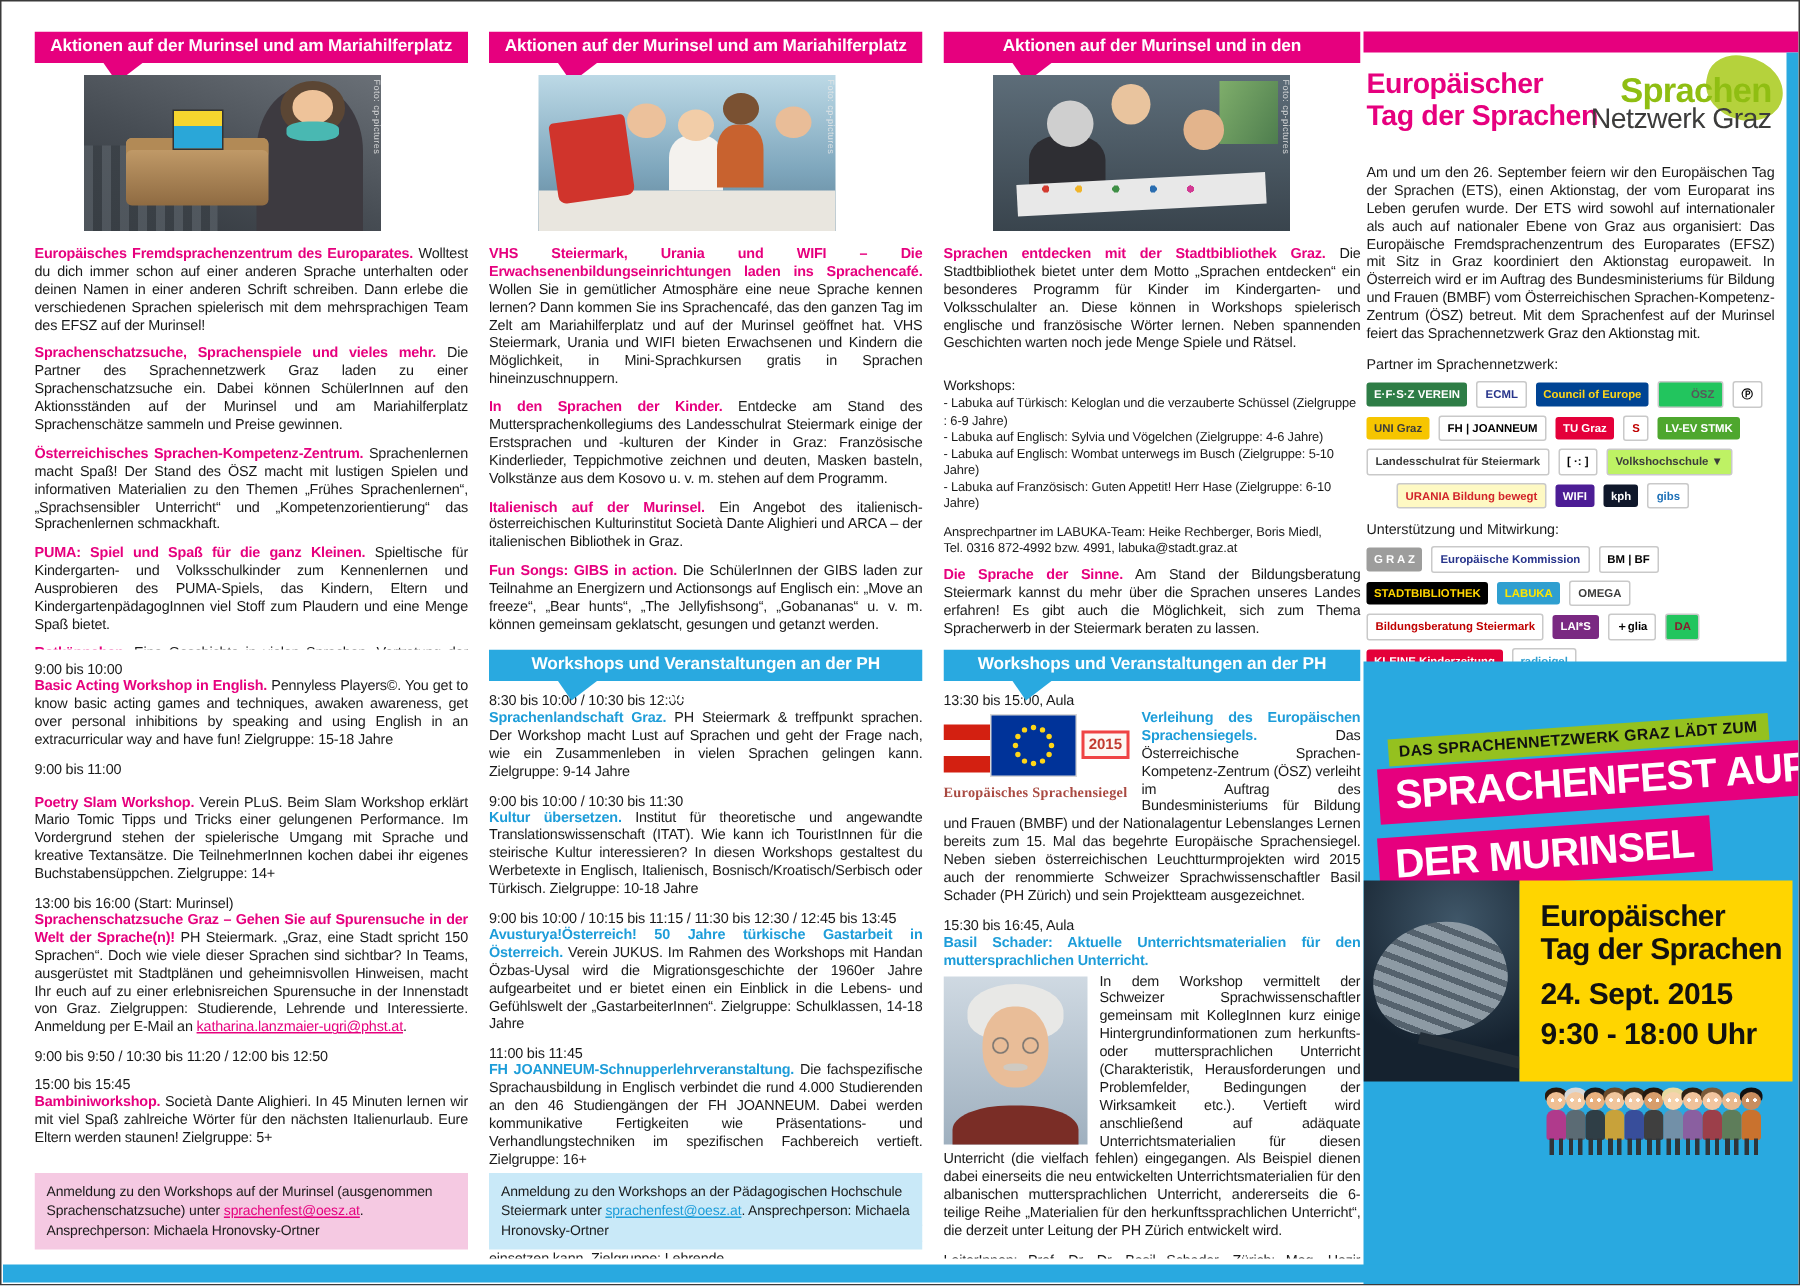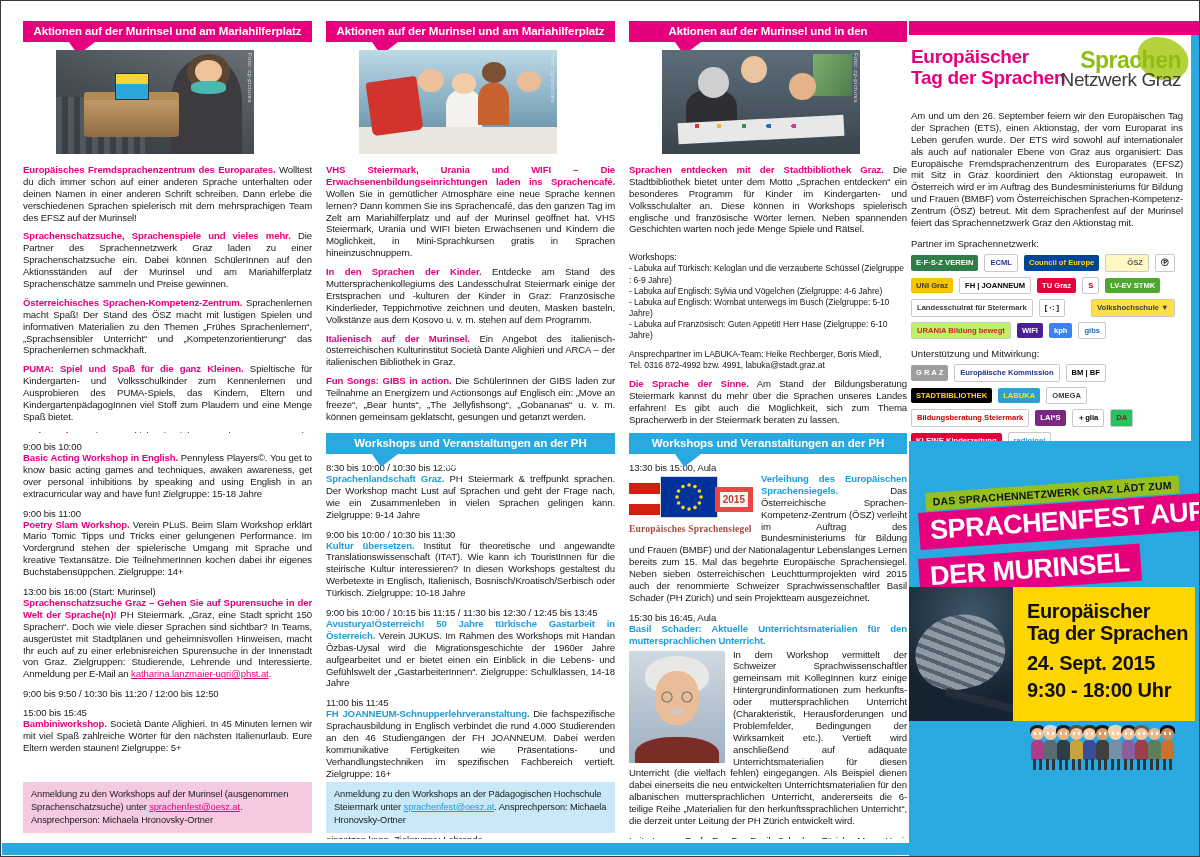--- a/index.html
+++ b/index.html
@@ -100,21 +100,21 @@
   .logo-chip.bordered{border:1px solid #c9c9c9;}
 
   
   .siegel{float:left;width:124px;margin:4px 8px 2px 0;}
   .siegel-flags{position:relative;height:42px;}
   .flag-at{position:absolute;left:0;top:6px;width:50px;height:32px;
      background:linear-gradient(180deg,#d32011 0 31%,#fff 31% 36%,#fff 36% 64%,#d32011 64% 100%);
      background:linear-gradient(180deg,#d32011 33%,#ffffff 33% 66%,#d32011 66%);}
   .flag-eu{position:absolute;left:32px;top:0;width:56px;height:40px;background:#003399;box-shadow:0 0 0 1px #d7d7d7;}
   .y2015{position:absolute;right:0;top:10px;font-size:10px;font-weight:bold;color:#c23b30;
-     border:5px solid #ef4444;background:#fdf8f4;padding:2px 3px;}
+     border:2px solid #ef4444;background:#fdf8f4;padding:2px 3px;}
   .siegel-caption{font-family:"Liberation Serif",serif;font-weight:bold;color:#a94a42;font-size:9.5px;margin-top:5px;letter-spacing:.2px;}
   .portrait{float:left;width:96px;height:112px;margin:4px 8px 2px 0;position:relative;
      background:linear-gradient(180deg,#cfd9e2,#9fb0bf);overflow:hidden;}
   .b-hair{position:absolute;left:16px;top:5px;width:64px;height:38px;background:#e8e8e6;border-radius:50% 50% 40% 40%;}
   .b-face{position:absolute;left:26px;top:20px;width:44px;height:54px;background:#e9bd98;border-radius:46%;}
   .b-glasses{position:absolute;left:30px;top:40px;width:36px;height:12px;
      background:radial-gradient(circle 6px at 8px 6px,transparent 4px,#6b6b6b 5px,transparent 6px),
                 radial-gradient(circle 6px at 28px 6px,transparent 4px,#6b6b6b 5px,transparent 6px);}
   .b-mo{position:absolute;left:40px;top:58px;width:16px;height:5px;background:#cfcac2;border-radius:40%;}
   .b-body{position:absolute;left:6px;bottom:-10px;width:84px;height:36px;background:#7a2d26;border-radius:45% 45% 0 0;}
@@ -234,33 +234,33 @@
           <div class="nw-line1">Sprachen</div>
           <div class="nw-line2">Netzwerk Graz</div>
         </div>
       </div>
       <p class="item">Am und um den 26. September feiern wir den Europäischen Tag der Sprachen (ETS), einen Aktionstag, der vom Europarat ins Leben gerufen wurde. Der ETS wird sowohl auf internationaler als auch auf nationaler Ebene von Graz aus organisiert: Das Europäische Fremdsprachenzentrum des Europarates (EFSZ) mit Sitz in Graz koordiniert den Aktionstag europaweit. In Österreich wird er im Auftrag des Bundesministeriums für Bildung und Frauen (BMBF) vom Österreichischen Sprachen-Kompetenz-Zentrum (ÖSZ) betreut. Mit dem Sprachenfest auf der Murinsel feiert das Sprachennetzwerk Graz den Aktionstag mit.</p>
       <div class="label">Partner im Sprachennetzwerk:</div>
       <div class="chips">
           <span class="logo-chip" style="background: rgb(46, 125, 70); color: rgb(255, 255, 255);">E·F·S·Z VEREIN</span>
           <span class="logo-chip bordered" style="background: rgb(255, 255, 255); color: rgb(39, 52, 139);">ECML</span>
           <span class="logo-chip" style="background: rgb(0, 68, 148); color: rgb(255, 214, 23);">Council of Europe</span>
-          <span class="logo-chip bordered" style="background: #fef9c3; color: rgb(88, 88, 90); padding-left: 21px;">ÖSZ</span>
+          <span class="logo-chip bordered" style="background: #22c55e; color: rgb(88, 88, 90); padding-left: 21px;">ÖSZ</span>
           <span class="logo-chip bordered" style="background: rgb(255, 255, 255); color: rgb(0, 0, 0);">Ⓟ</span>
           <span class="logo-chip" style="background: rgb(246, 197, 0); color: rgb(60, 60, 59);">UNI Graz</span>
           <span class="logo-chip bordered" style="background: rgb(255, 255, 255); color: rgb(0, 0, 0);">FH | JOANNEUM</span>
           <span class="logo-chip" style="background: rgb(228, 0, 58); color: rgb(255, 255, 255);">TU Graz</span>
           <span class="logo-chip bordered" style="background: rgb(255, 255, 255); color: rgb(192, 0, 0);">S</span>
           <span class="logo-chip" style="background: rgb(78, 167, 46); color: rgb(255, 255, 255);">LV-EV STMK</span>
           <span class="logo-chip bordered" style="background: rgb(255, 255, 255); color: rgb(60, 60, 59);">Landesschulrat für Steiermark</span>
           <span class="logo-chip bordered" style="background: rgb(255, 255, 255); color: rgb(0, 0, 0);">[ ·: ]</span>
-          <span class="logo-chip bordered" style="background: #fde047; color: rgb(60, 60, 59); margin-left: 20px;">Volkshochschule ▼</span>
-          <span class="logo-chip bordered" style="background: #bef264; color: rgb(210, 35, 42);">URANIA Bildung bewegt</span>
+          <span class="logo-chip bordered" style="background: #bef264; color: rgb(60, 60, 59);">Volkshochschule ▼</span>
+          <span class="logo-chip bordered" style="background: #fef9c3; color: rgb(210, 35, 42); margin-left: 20px;">URANIA Bildung bewegt</span>
           <span class="logo-chip" style="background: #4c1d95; color: rgb(255, 255, 255);">WIFI</span>
-          <span class="logo-chip" style="background: #3b82f6; color: rgb(255, 255, 255);">kph</span>
+          <span class="logo-chip" style="background: #0f172a; color: rgb(255, 255, 255);">kph</span>
           <span class="logo-chip bordered" style="background: rgb(255, 255, 255); color: rgb(29, 112, 183);">gibs</span>
         </div>
       <div class="label">Unterstützung und Mitwirkung:</div>
       <div class="chips">
           <span class="logo-chip" style="background: rgb(157, 157, 156); color: rgb(255, 255, 255);">G R A Z</span>
           <span class="logo-chip bordered" style="background: rgb(255, 255, 255); color: rgb(39, 52, 139);">Europäische Kommission</span>
           <span class="logo-chip bordered" style="background: rgb(255, 255, 255); color: rgb(0, 0, 0);">BM | BF</span>
           <span class="logo-chip" style="background: rgb(0, 0, 0); color: rgb(255, 213, 0);">STADTBIBLIOTHEK</span>
           <span class="logo-chip" style="background: rgb(47, 159, 208); color: rgb(255, 230, 0);">LABUKA</span>
           <span class="logo-chip bordered" style="background: rgb(255, 255, 255); color: rgb(60, 60, 59);">OMEGA</span>
@@ -271,21 +271,21 @@
           <span class="logo-chip" style="background: rgb(228, 0, 58); color: rgb(255, 255, 255);">KLEINE Kinderzeitung</span>
           <span class="logo-chip bordered" style="background: rgb(255, 255, 255); color: rgb(47, 159, 208);">radioigel</span>
         </div>
     </div>
   </section>
 
   <section class="bcol" id="bot1">
     <div class="time">9:00 bis 10:00</div>
     <p class="item" style="margin-top:0"><span class="lead pink">Basic Acting Workshop in English.</span> <span>Pennyless Players©. You get to know basic acting games and techniques, awaken awareness, get over personal inhibitions by speaking and using English in an extracurricular way and have fun! Zielgruppe: 15-18 Jahre</span></p>
     <div class="time">9:00 bis 11:00</div>
-    <p class="item" style="margin-top:0"><span class="lead pink">Poetry Slam Workshop.</span> <span>Verein PLuS. Beim Slam Workshop erklärt Mario Tomic Tipps und Tricks einer gelungenen Performance. Im Vordergrund stehen der spielerische Umgang mit Sprache und kreative Textansätze. Die TeilnehmerInnen kochen dabei ihr eigenes Buchstabensüppchen. Zielgruppe: 14+</span></p>
+    <p class="item" style="margin-top:11px"><span class="lead pink">Poetry Slam Workshop.</span> <span>Verein PLuS. Beim Slam Workshop erklärt Mario Tomic Tipps und Tricks einer gelungenen Performance. Im Vordergrund stehen der spielerische Umgang mit Sprache und kreative Textansätze. Die TeilnehmerInnen kochen dabei ihr eigenes Buchstabensüppchen. Zielgruppe: 14+</span></p>
     <div class="time">13:00 bis 16:00 (Start: Murinsel)</div>
     <p class="item" style="margin-top:0"><span class="lead pink">Sprachenschatzsuche Graz – Gehen Sie auf Spurensuche in der Welt der Sprache(n)!</span> <span>PH Steiermark. „Graz, eine Stadt spricht 150 Sprachen“. Doch wie viele dieser Sprachen sind sichtbar? In Teams, ausgerüstet mit Stadtplänen und geheimnisvollen Hinweisen, macht Ihr euch auf zu einer erlebnisreichen Spurensuche in der Innenstadt von Graz. Zielgruppen: Studierende, Lehrende und Interessierte. Anmeldung per E-Mail an </span><a class="mail pink">katharina.lanzmaier-ugri@phst.at</a><span>.</span></p>
     <div class="time">9:00 bis 9:50 / 10:30 bis 11:20 / 12:00 bis 12:50</div>
     <div class="time">15:00 bis 15:45</div>
     <p class="item" style="margin-top:0"><span class="lead pink">Bambiniworkshop.</span> <span>Società Dante Alighieri. In 45 Minuten lernen wir mit viel Spaß zahlreiche Wörter für den nächsten Italienurlaub. Eure Eltern werden staunen! Zielgruppe: 5+</span></p>
     <div class="note note-pink"><span>Anmeldung zu den Workshops auf der Murinsel (ausgenommen Sprachenschatzsuche) unter </span><a class="mail pink">sprachenfest@oesz.at</a><span>.  Ansprechperson: Michaela Hronovsky-Ortner</span></div>
   </section>
 
   <section class="bcol" id="bot2">
     <div class="hbar blue tail-blue">Workshops und Veranstaltungen an der PH Steiermark</div>

